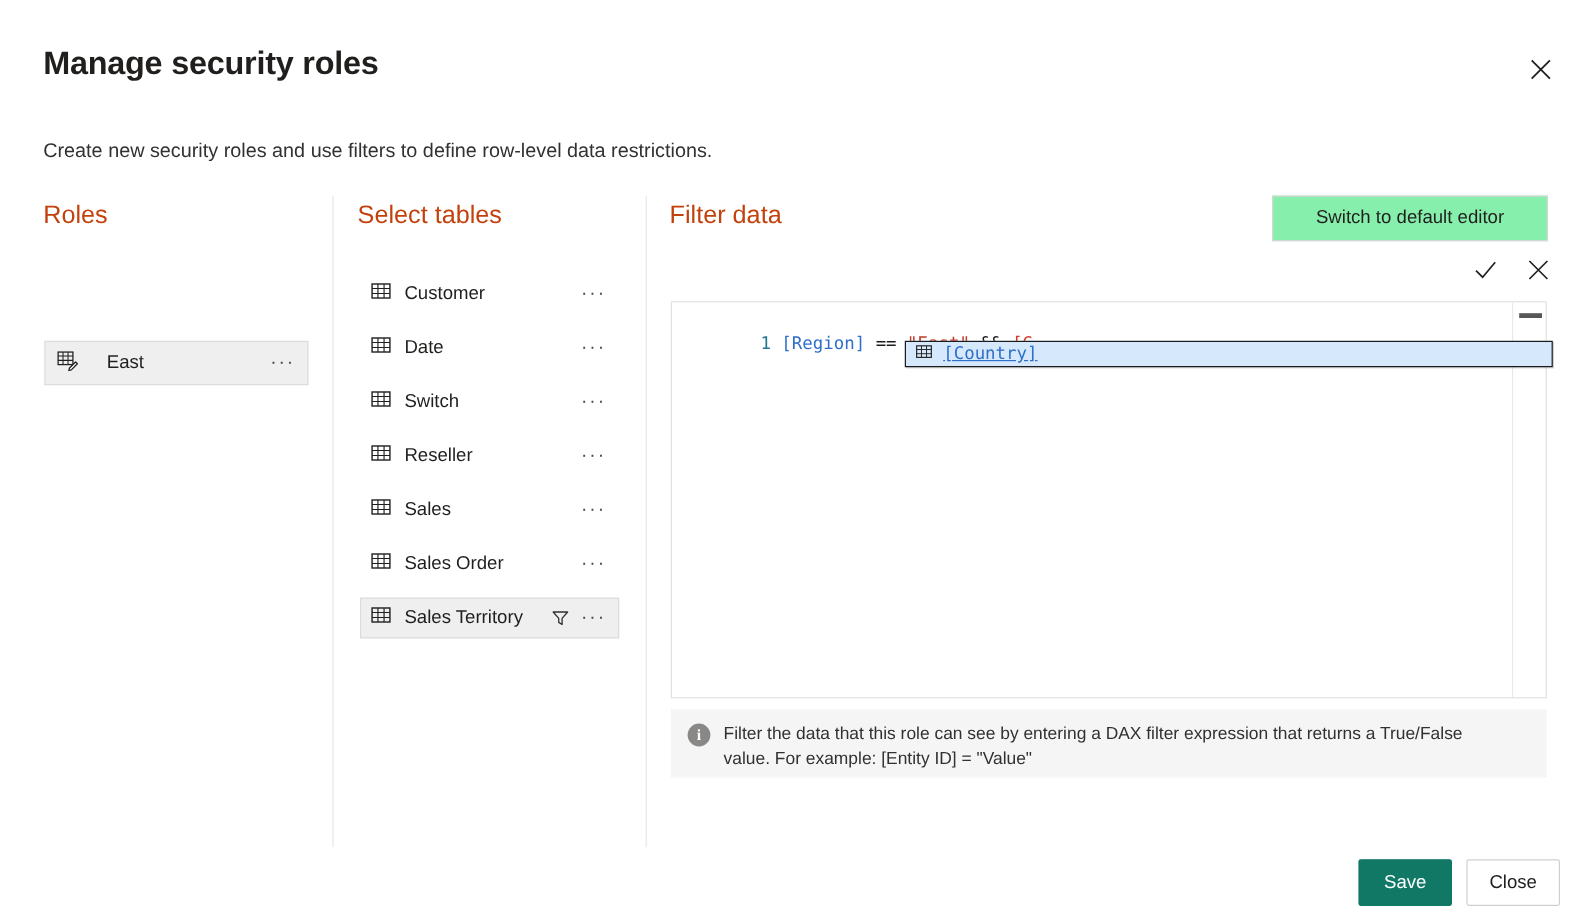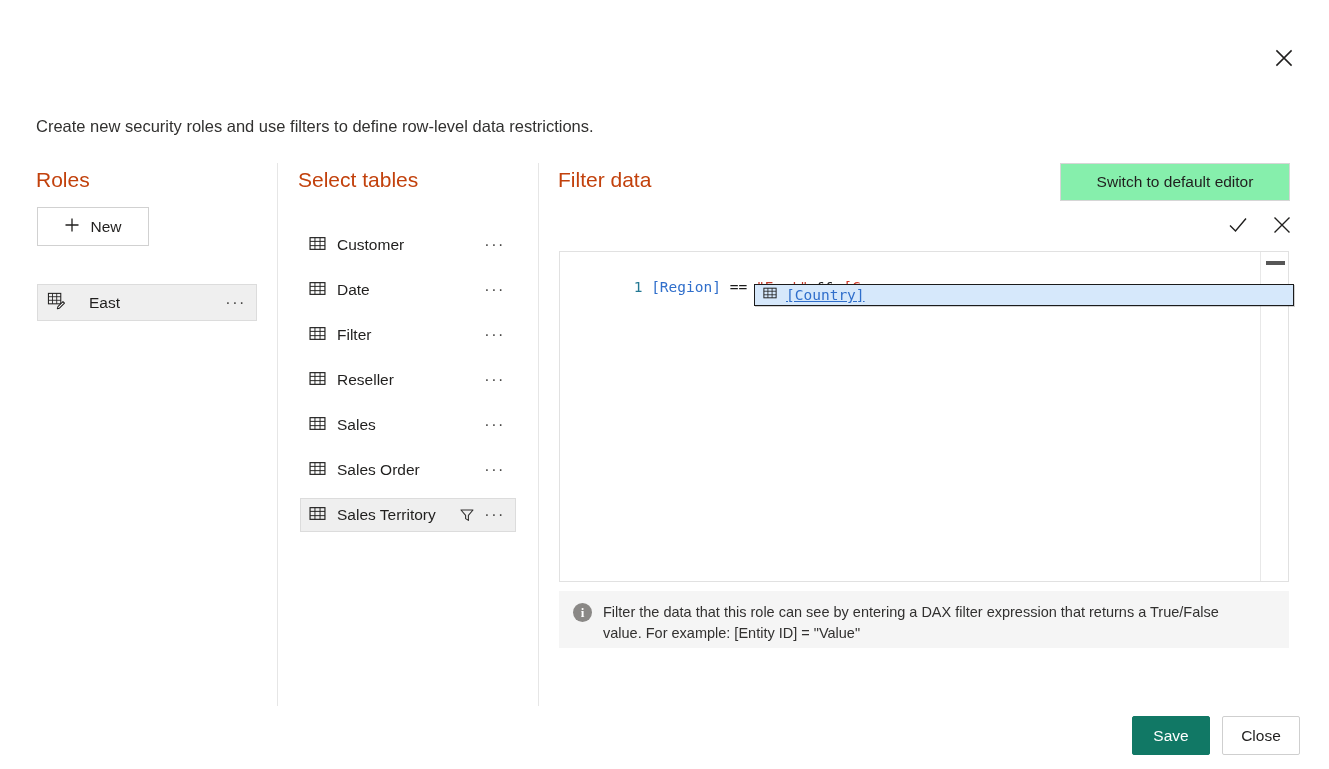--- a/index.html
+++ b/index.html
@@ -173,42 +173,35 @@
     font-size: 15.5px; cursor: pointer;
   }
   .btn-primary { background: #117865; color: #fff; border: 1px solid #117865; border-radius: 2px; }
   .btn-secondary { background: #fff; color: #201f1e; border: 1px solid #cfcfcf; border-radius: 2px; }
 </style>
 </head>
 <body>
 
 <div class="dialog">
 
+  <div class="title">Manage security roles</div>
 
   <div class="close-x">
     <svg width="20" height="20" viewBox="0 0 20 20" aria-hidden="true">
       <path d="M2.4 2.4 L17.6 17.6 M17.6 2.4 L2.4 17.6" stroke="#201f1e" stroke-width="1.5" fill="none"></path>
     </svg>
   </div>
 
   <div class="subtitle">Create new security roles and use filters to define row-level data restrictions.</div>
 
   <div class="vdiv a"></div>
   <div class="vdiv b"></div>
 
   <div class="col-head roles-head">Roles</div>
 
-  <div class="new-btn">
-    <span class="plus">
-      <svg width="16" height="16" viewBox="0 0 16 16" aria-hidden="true">
-        <path d="M8 1.5 V14.5 M1.5 8 H14.5" stroke="#201f1e" stroke-width="1.3" fill="none"></path>
-      </svg>
-    </span>
-    <span>New</span>
-  </div>
 
   <div class="role-item">
     <span>
       <svg width="19" height="19" viewBox="0 0 20 20" aria-hidden="true">
         <rect x="1.5" y="2.5" width="13" height="11" fill="none" stroke="#201f1e" stroke-width="1.1"></rect>
         <path d="M1.5 6 H14.5 M1.5 9.8 H14.5 M5.8 2.5 V13.5 M10.2 2.5 V13.5" stroke="#201f1e" stroke-width="0.9" fill="none"></path>
         <path d="M11.5 16.5 L16.8 11.2 L18.4 12.8 L13.1 18.1 L10.9 18.7 Z" fill="#fff" stroke="#201f1e" stroke-width="1.1" stroke-linejoin="round"></path>
       </svg>
     </span>
     <span class="label">East</span>
@@ -241,21 +234,21 @@
       <span class="ellipsis">···</span>
     </div>
 
     <div class="table-item">
       <span>
         <svg width="17" height="17" viewBox="0 0 16 16" aria-hidden="true">
           <rect x="1" y="2.5" width="14" height="11" fill="none" stroke="#201f1e" stroke-width="1.1"></rect>
           <path d="M1 6 H15 M1 10 H15 M5.6 2.5 V13.5 M10.4 2.5 V13.5" stroke="#201f1e" stroke-width="0.9" fill="none"></path>
         </svg>
       </span>
-      <span class="label">Filter</span>
+      <span class="label">Switch</span>
       <span class="ellipsis">···</span>
     </div>
 
     <div class="table-item">
       <span>
         <svg width="17" height="17" viewBox="0 0 16 16" aria-hidden="true">
           <rect x="1" y="2.5" width="14" height="11" fill="none" stroke="#201f1e" stroke-width="1.1"></rect>
           <path d="M1 6 H15 M1 10 H15 M5.6 2.5 V13.5 M10.4 2.5 V13.5" stroke="#201f1e" stroke-width="0.9" fill="none"></path>
         </svg>
       </span>

